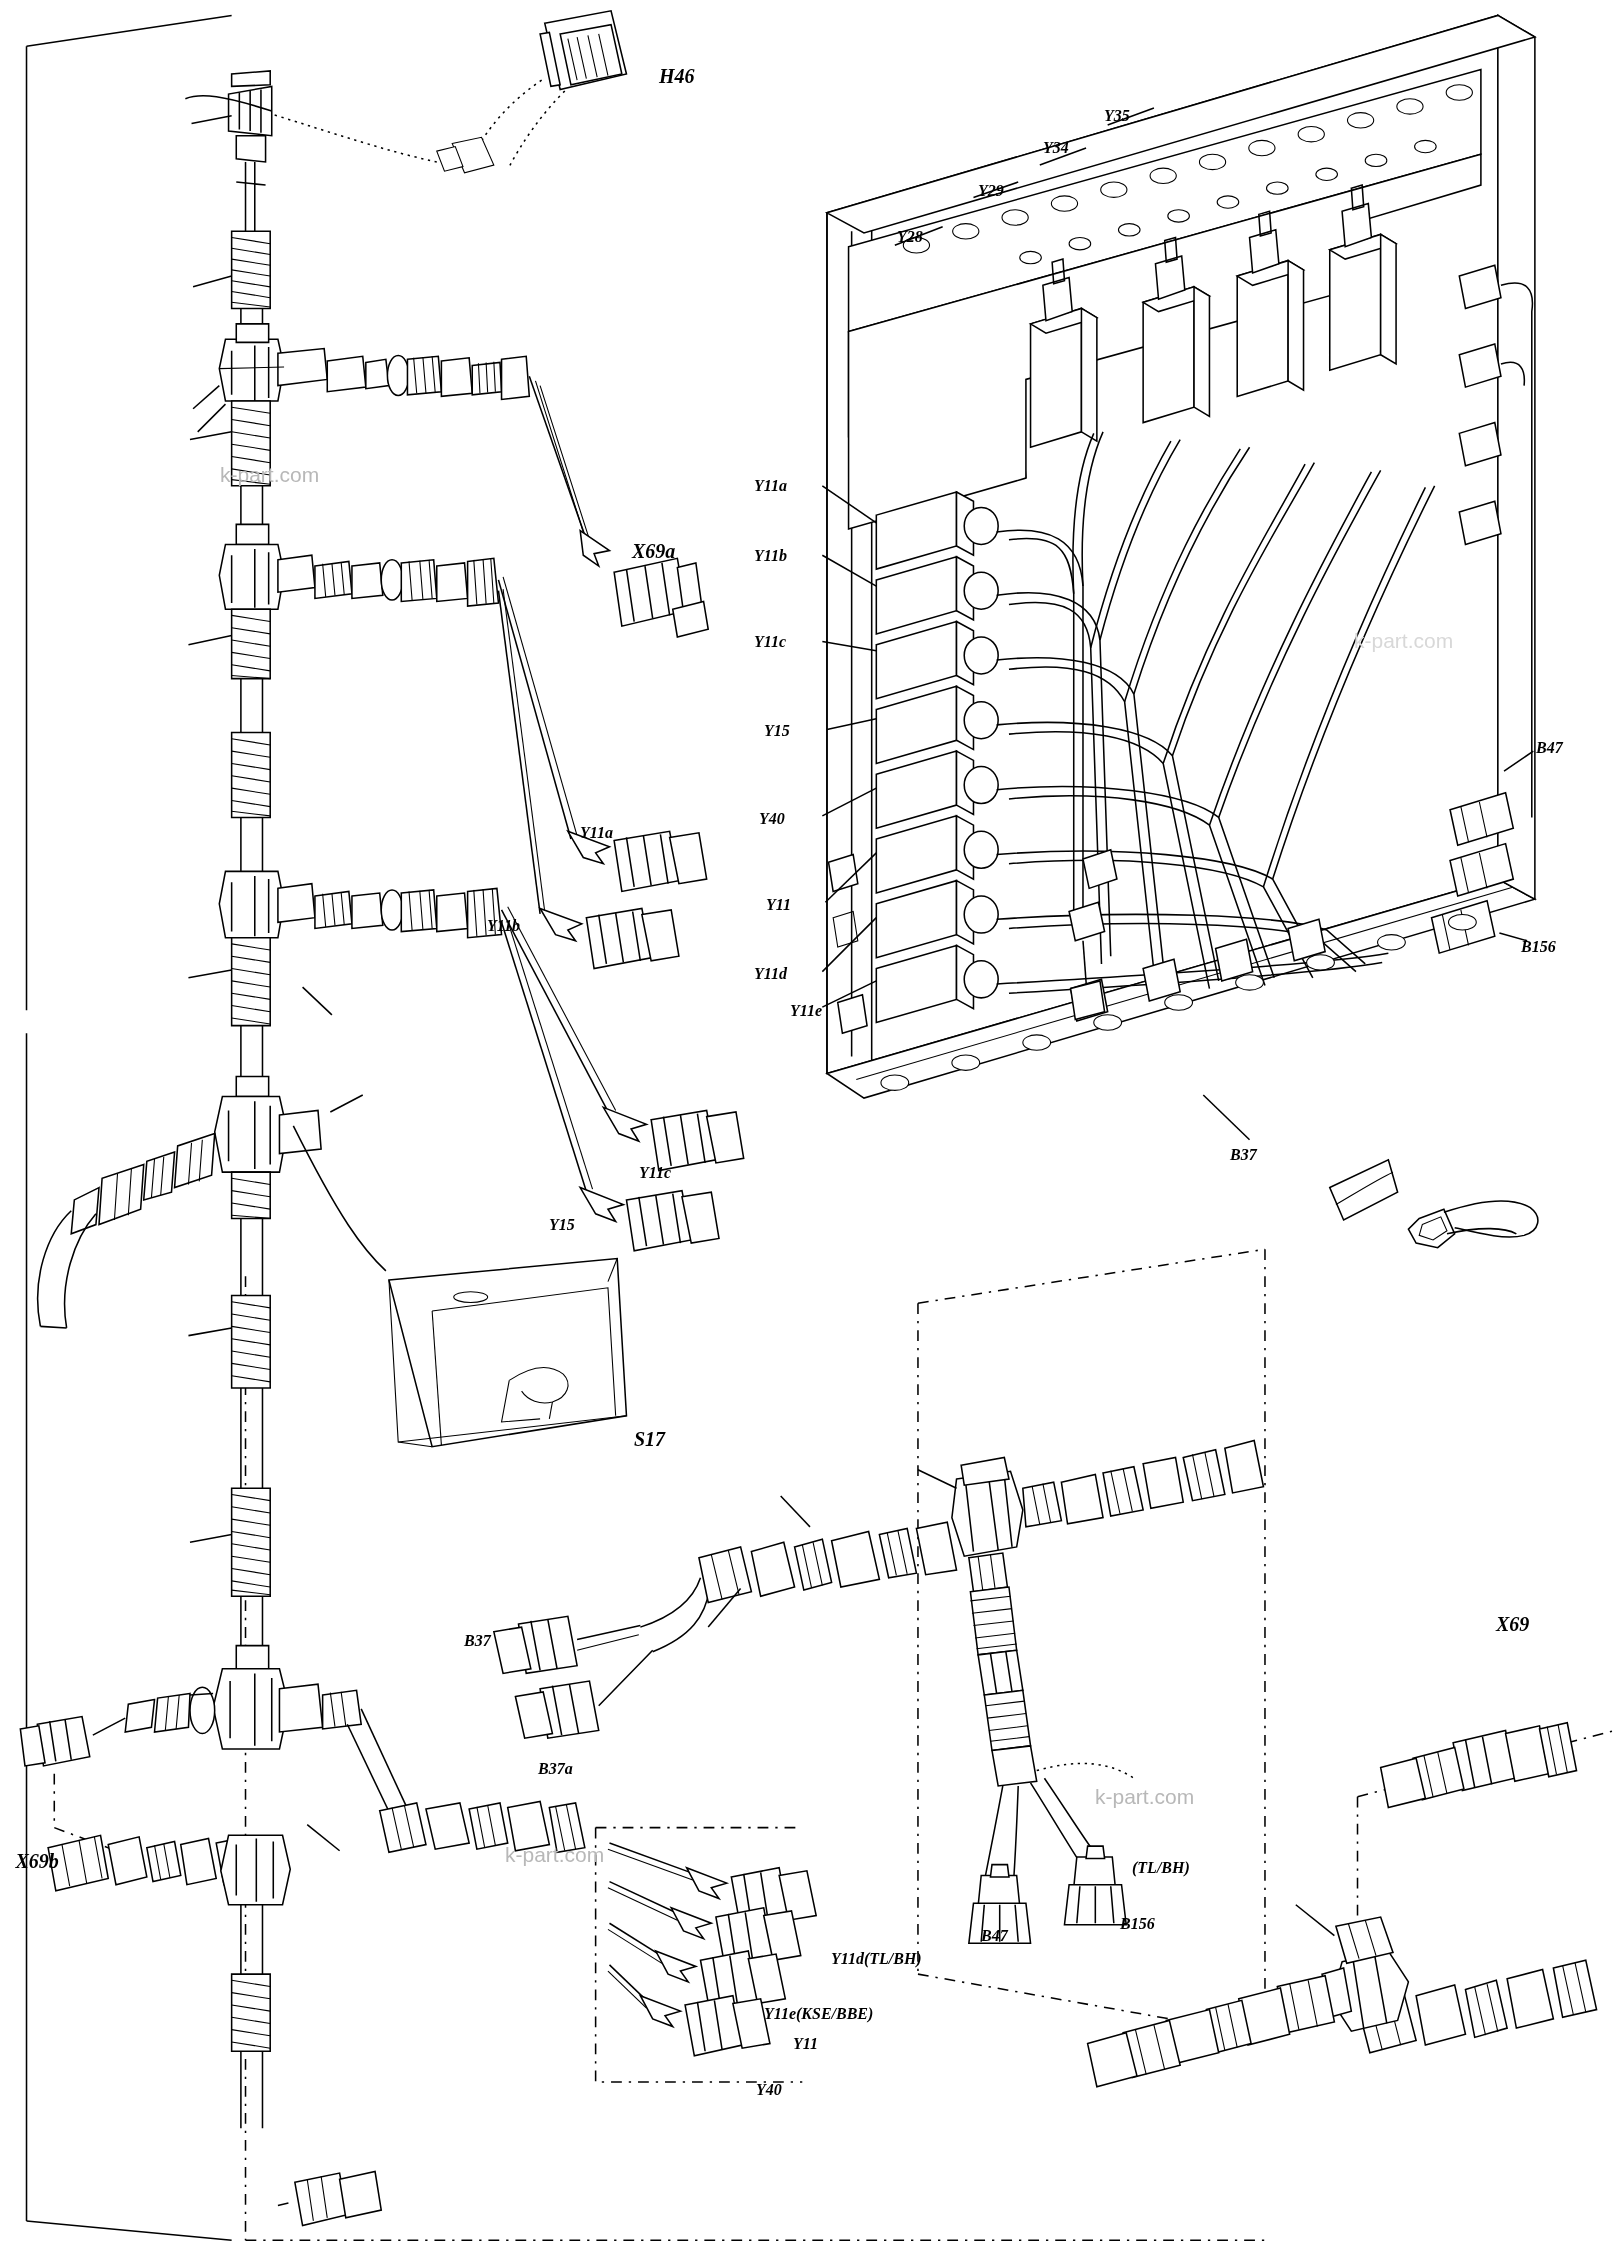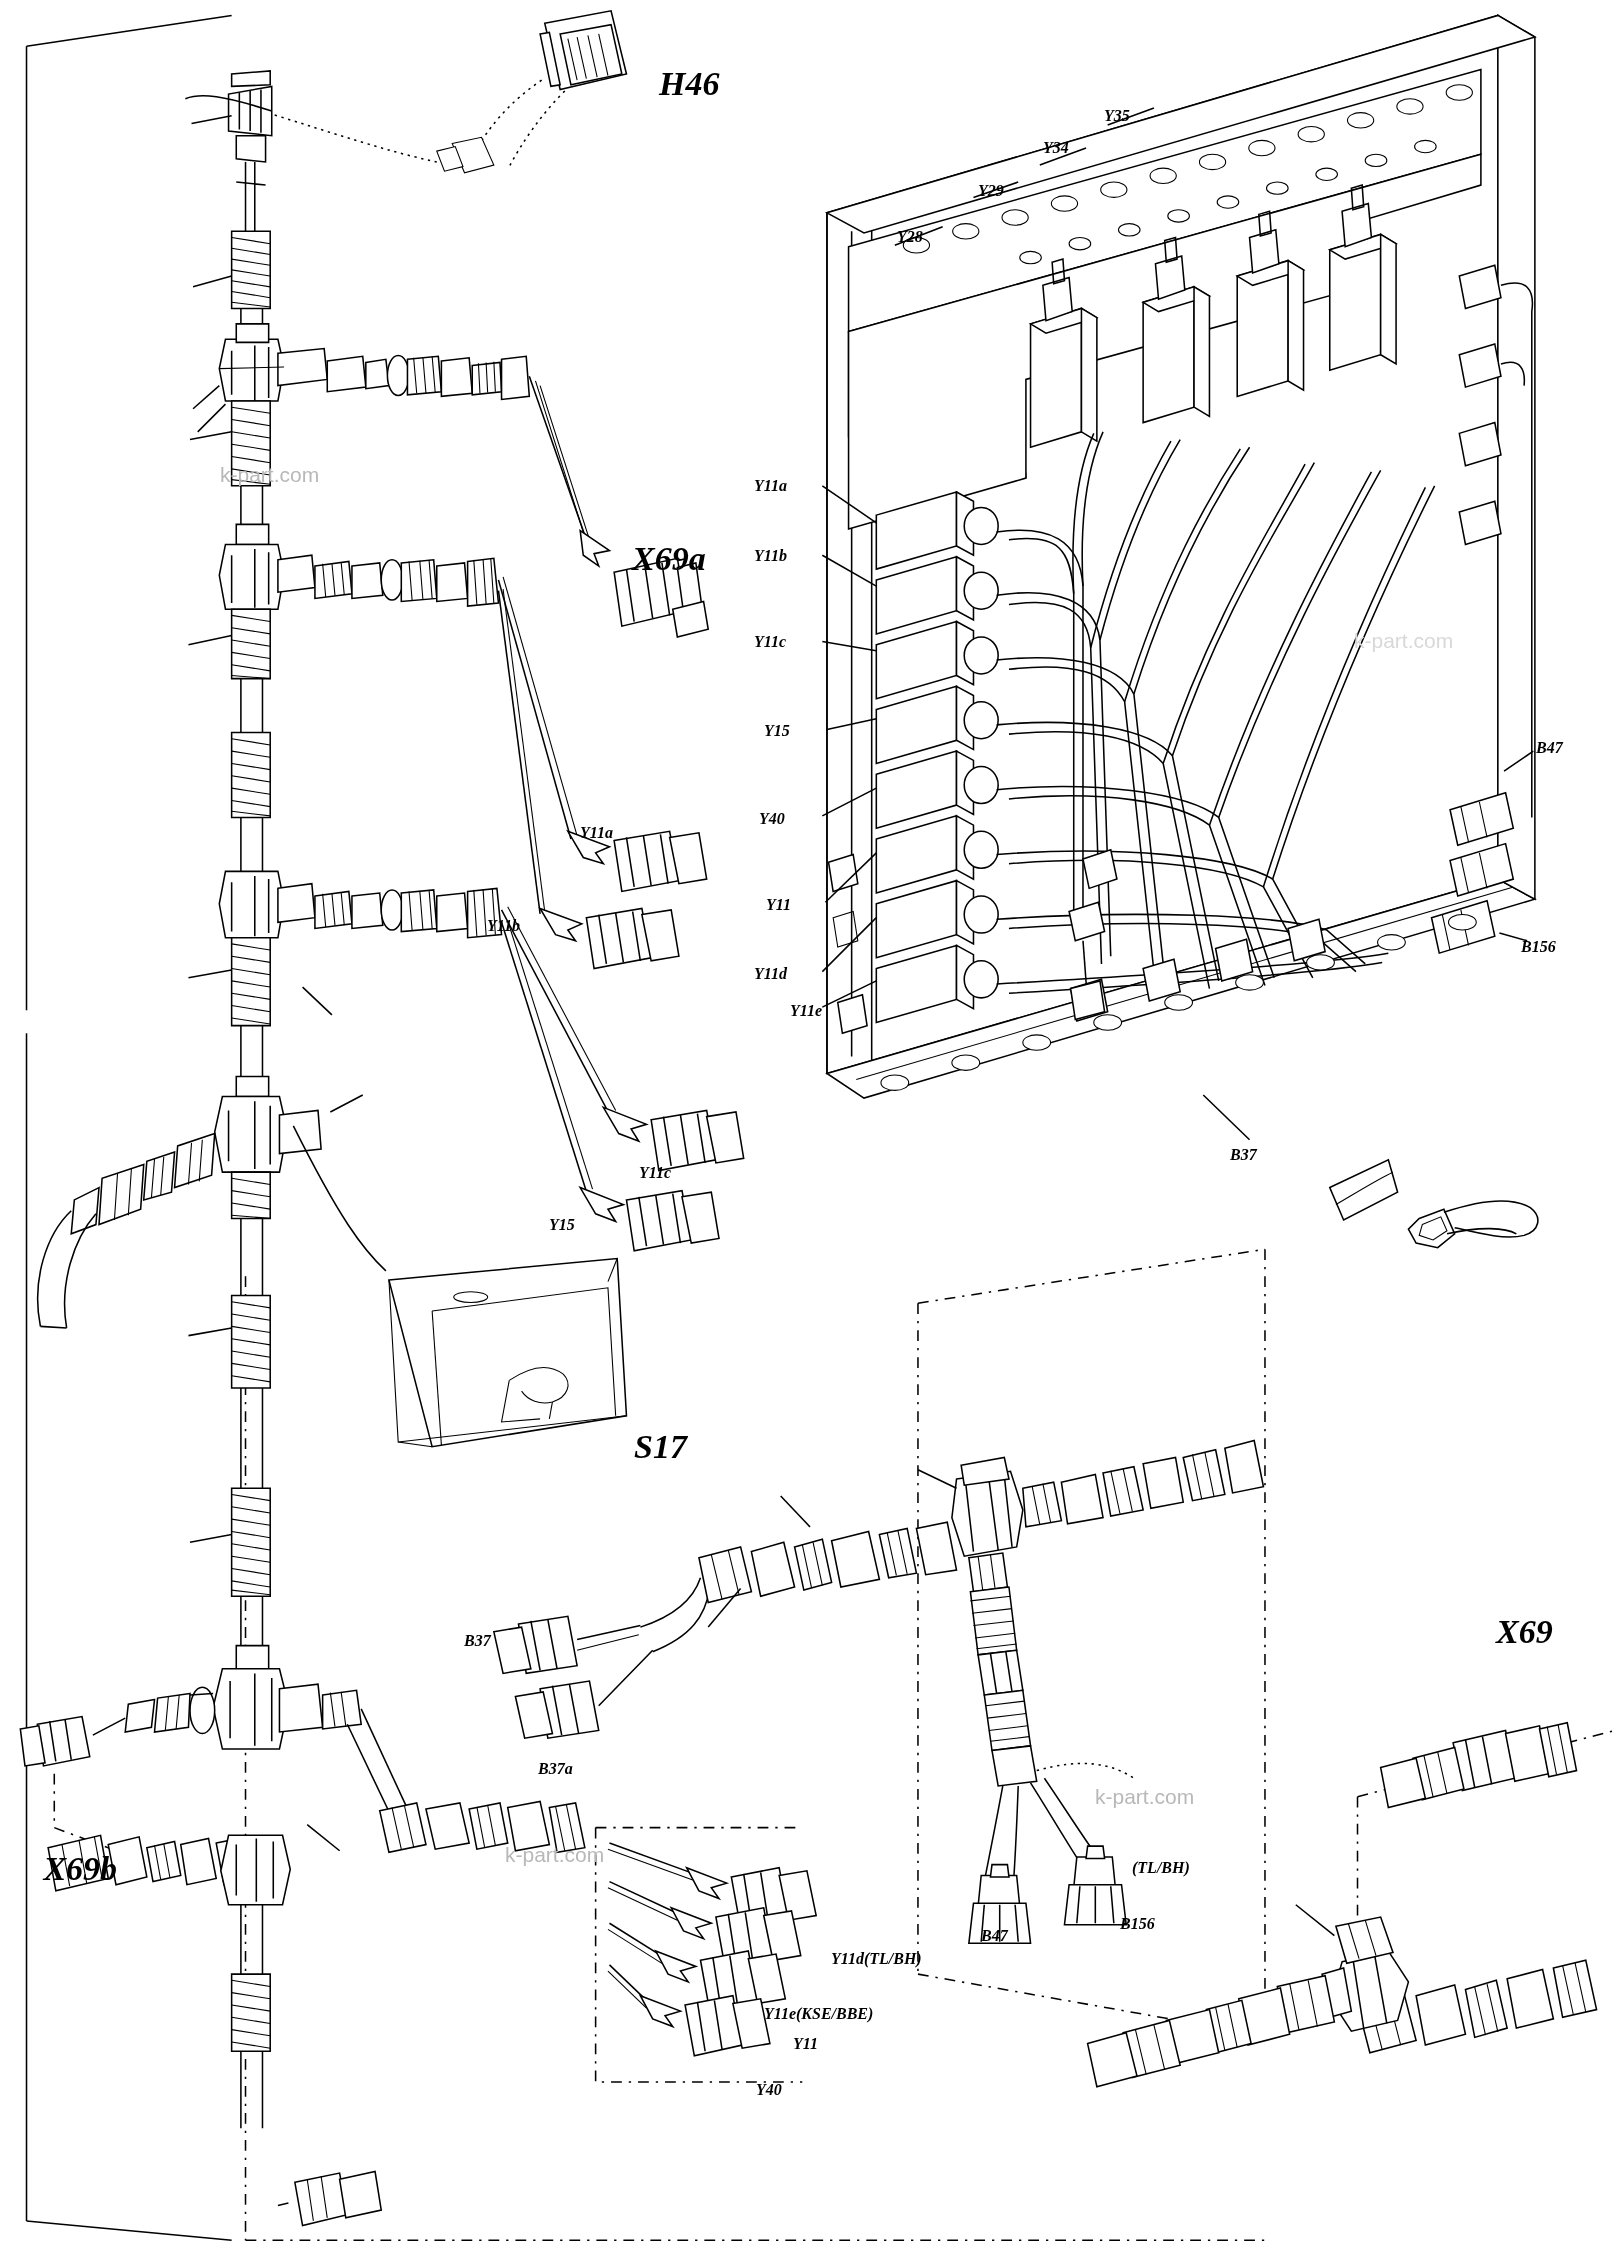--- a/index.html
+++ b/index.html
@@ -18,21 +18,21 @@
   
   .lbl {
     position: absolute;
     font-family: "Liberation Serif", serif;
     font-style: italic;
     font-weight: bold;
     color: #000000;
     white-space: nowrap;
     line-height: 1.05;
   }
-  .lbl.sz-lg { font-size: 34px; }
+  .lbl.sz-lg { font-size: 20px; }
   .lbl.sz-md { font-size: 16px; }
   .wm {
     position: absolute;
     font-family: "Liberation Sans", sans-serif;
     font-style: normal;
     font-weight: normal;
     color: #b8b8b8;
     font-size: 21px;
     white-space: nowrap;
   }
@@ -686,21 +686,21 @@
 
     <span class="lbl sz-lg" style="left:632px;  top:541px;">X69a</span>
     <span class="lbl sz-md" style="left:580px;  top:825px;">Y11a</span>
     <span class="lbl sz-md" style="left:487px;  top:918px;">Y11b</span>
     <span class="lbl sz-md" style="left:639px;  top:1165px;">Y11c</span>
     <span class="lbl sz-md" style="left:549px;  top:1217px;">Y15</span>
 
     <span class="lbl sz-lg" style="left:634px;  top:1429px;">S17</span>
     <span class="lbl sz-md" style="left:464px;  top:1633px;">B37</span>
     <span class="lbl sz-md" style="left:538px;  top:1761px;">B37a</span>
-    <span class="lbl sz-lg" style="left:15.4px;   top:1851px;margin-left:28px;">X69b</span>
+    <span class="lbl sz-lg" style="left:15.4px;   top:1851px;">X69b</span>
     <span class="lbl sz-lg" style="left:1496px; top:1614px;">X69</span>
 
     <span class="lbl sz-md" style="left:1132px; top:1860px;">(TL/BH)</span>
     <span class="lbl sz-md" style="left:981px; top:1928px;">B47</span>
     <span class="lbl sz-md" style="left:1120px; top:1916px;">B156</span>
 
     <span class="lbl sz-md" style="left:831px; top:1951px;">Y11d(TL/BH)</span>
     <span class="lbl sz-md" style="left:764px; top:1988px;margin-top:18px;">Y11e(KSE/BBE)</span>
     <span class="lbl sz-md" style="left:793px; top:2036px;">Y11</span>
     <span class="lbl sz-md" style="left:756px;  top:2082px;">Y40</span>

